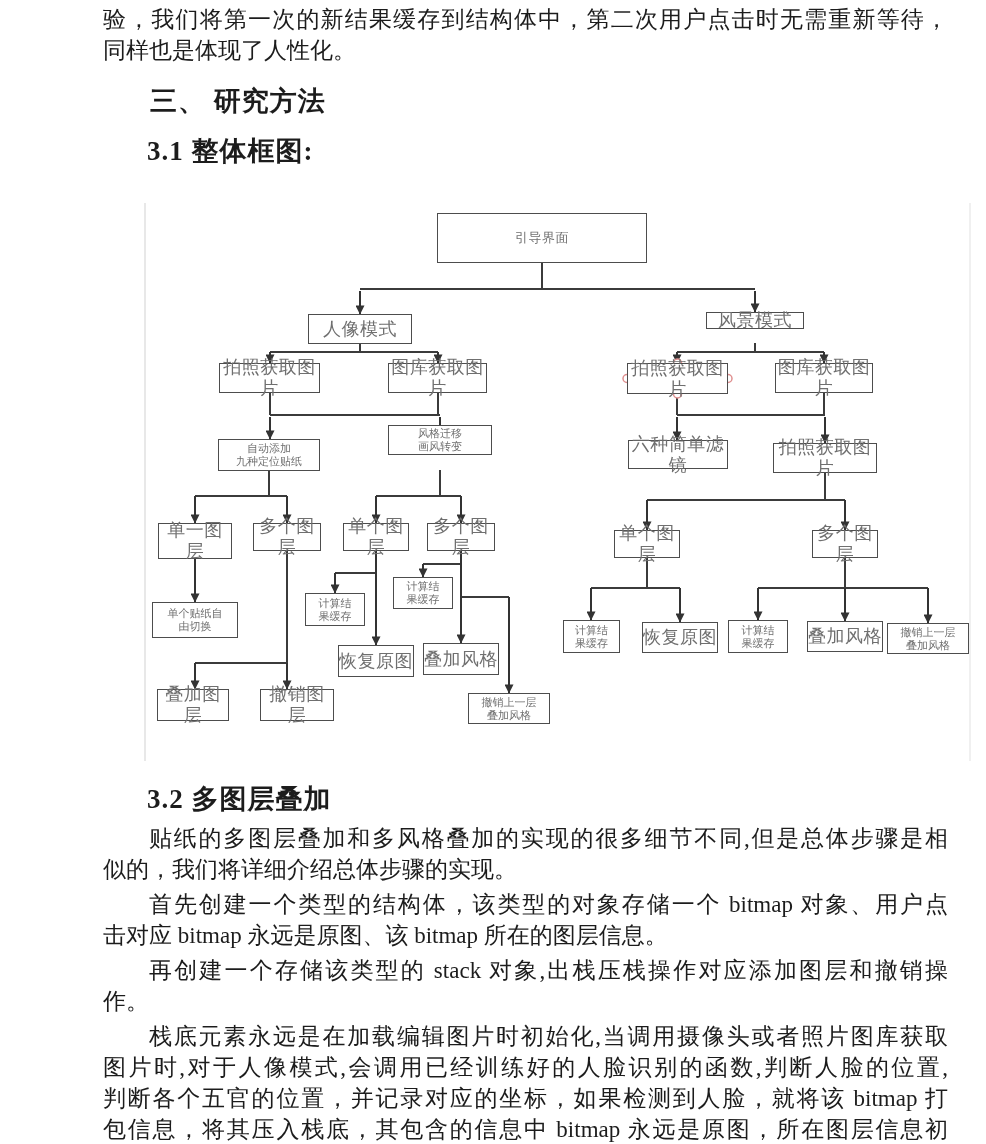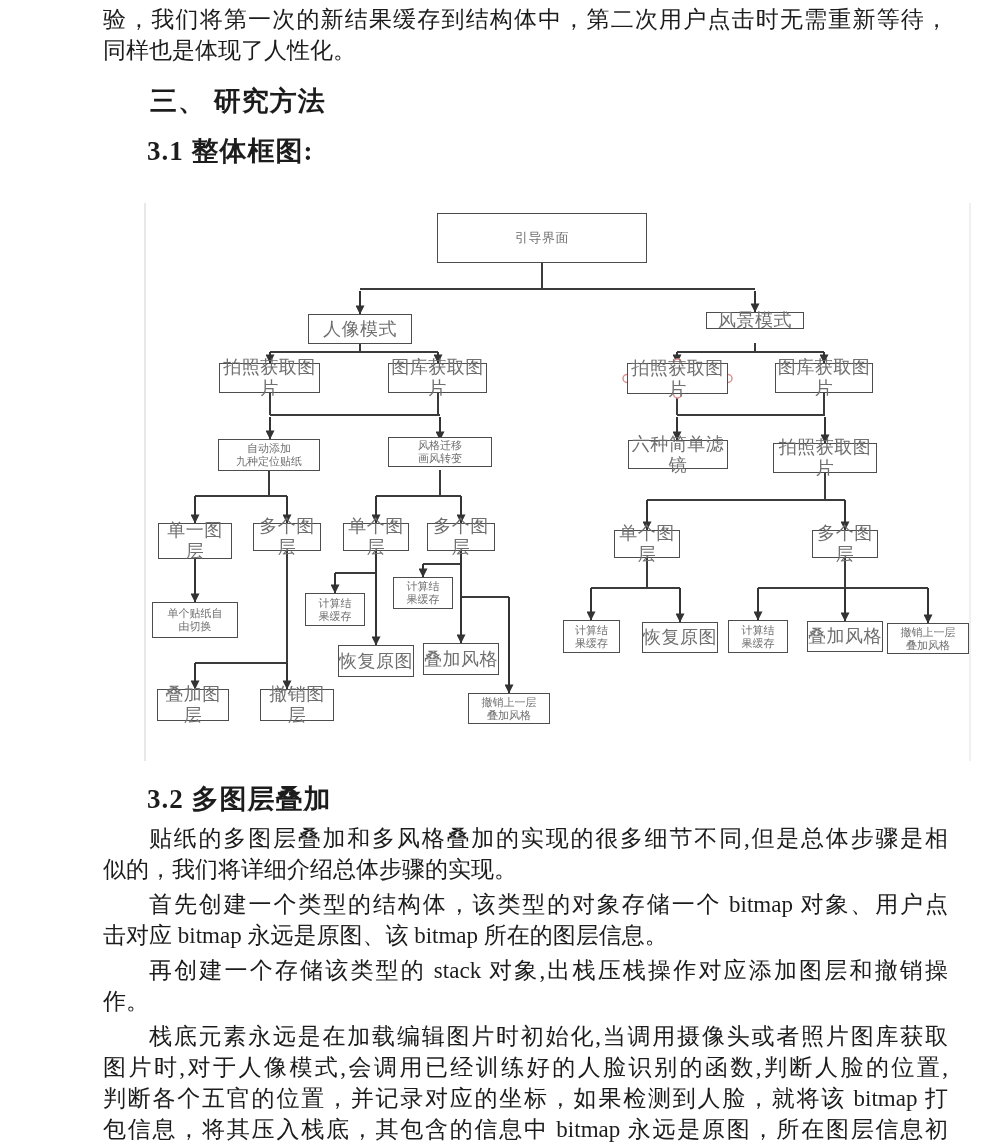--- a/index.html
+++ b/index.html
@@ -104,21 +104,21 @@
 
     <div class="node" style="left:79px;top:168px;width:101px;height:30px">拍照获取图片</div>
     <div class="node" style="left:248px;top:168px;width:99px;height:30px">图库获取图片</div>
     <div class="node" style="left:487px;top:168px;width:101px;height:31px">拍照获取图片</div>
     <div class="node" style="left:635px;top:168px;width:98px;height:30px">图库获取图片</div>
 
     <div class="node sm" style="left:78px;top:244px;width:102px;height:32px">
       <div>自动添加</div>
       <div>九种定位贴纸</div>
     </div>
-    <div class="node sm" style="left:248px;top:242px;width:104px;height:30px">
+    <div class="node sm" style="left:248px;top:230px;width:104px;height:30px">
       <div>风格迁移</div>
       <div>画风转变</div>
     </div>
     <div class="node" style="left:488px;top:245px;width:100px;height:29px">六种简单滤镜</div>
     <div class="node" style="left:633px;top:248px;width:104px;height:30px">拍照获取图片</div>
 
     <div class="node" style="left:18px;top:328px;width:74px;height:36px">单一图层</div>
     <div class="node" style="left:113px;top:328px;width:68px;height:28px">多个图层</div>
     <div class="node" style="left:203px;top:328px;width:66px;height:28px">单个图层</div>
     <div class="node" style="left:287px;top:328px;width:68px;height:28px">多个图层</div>

